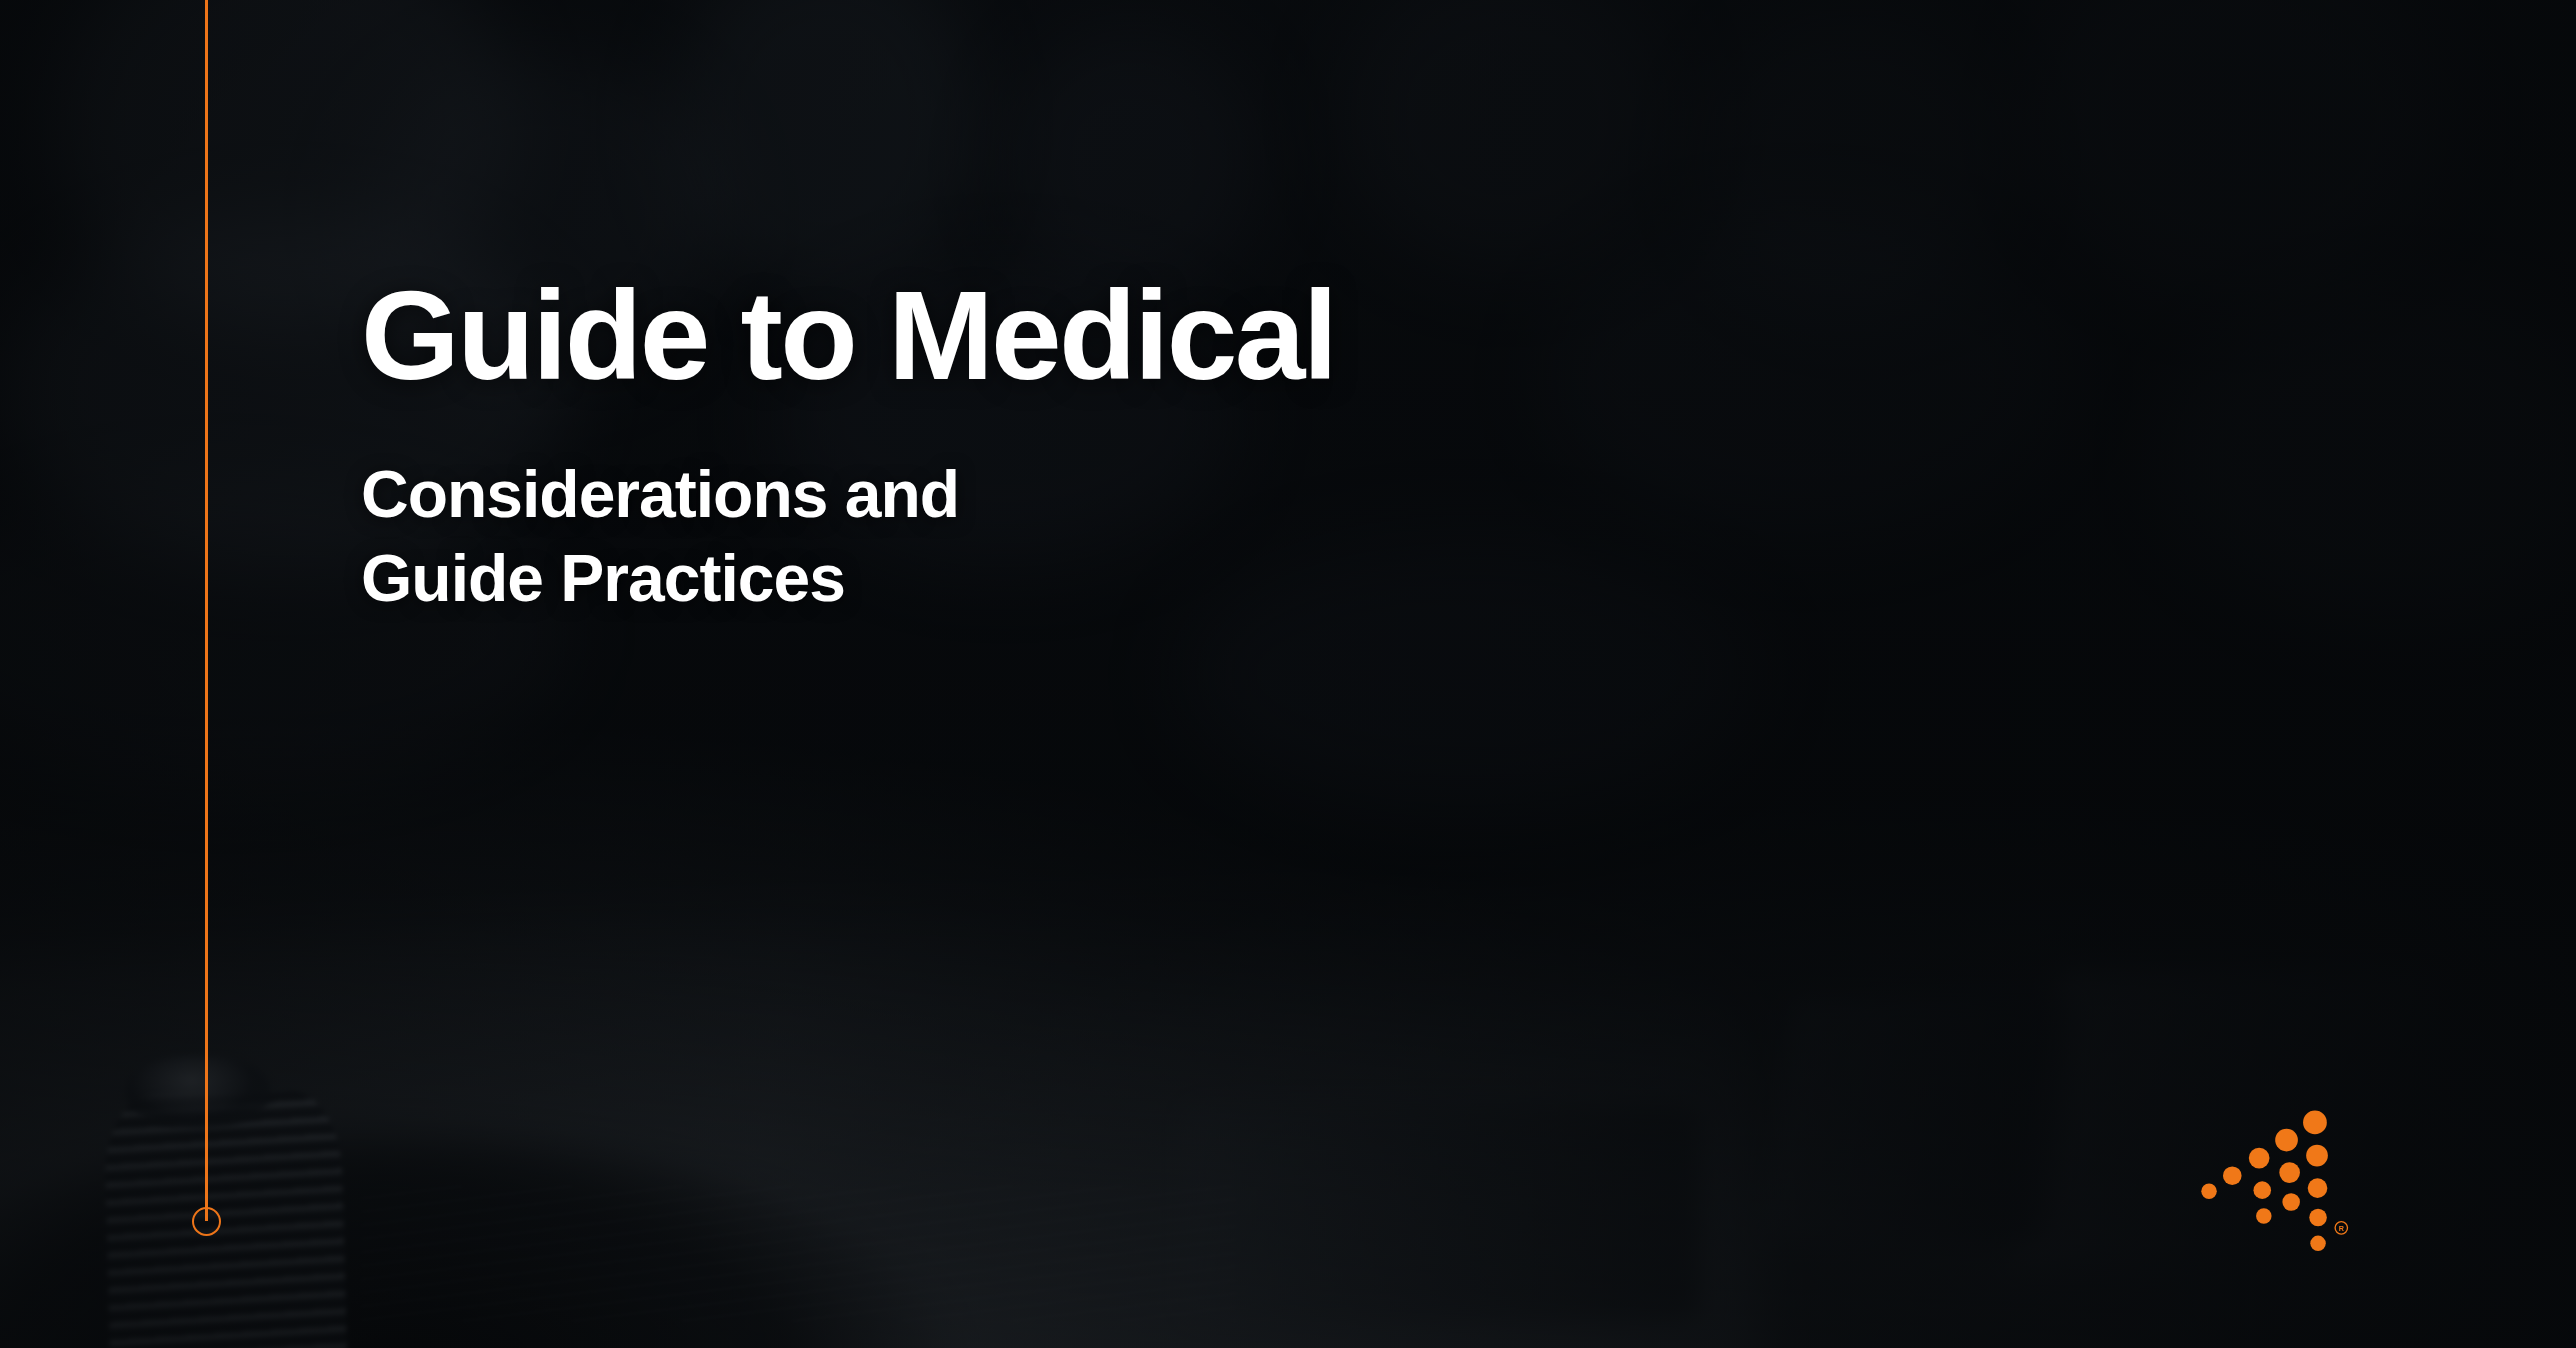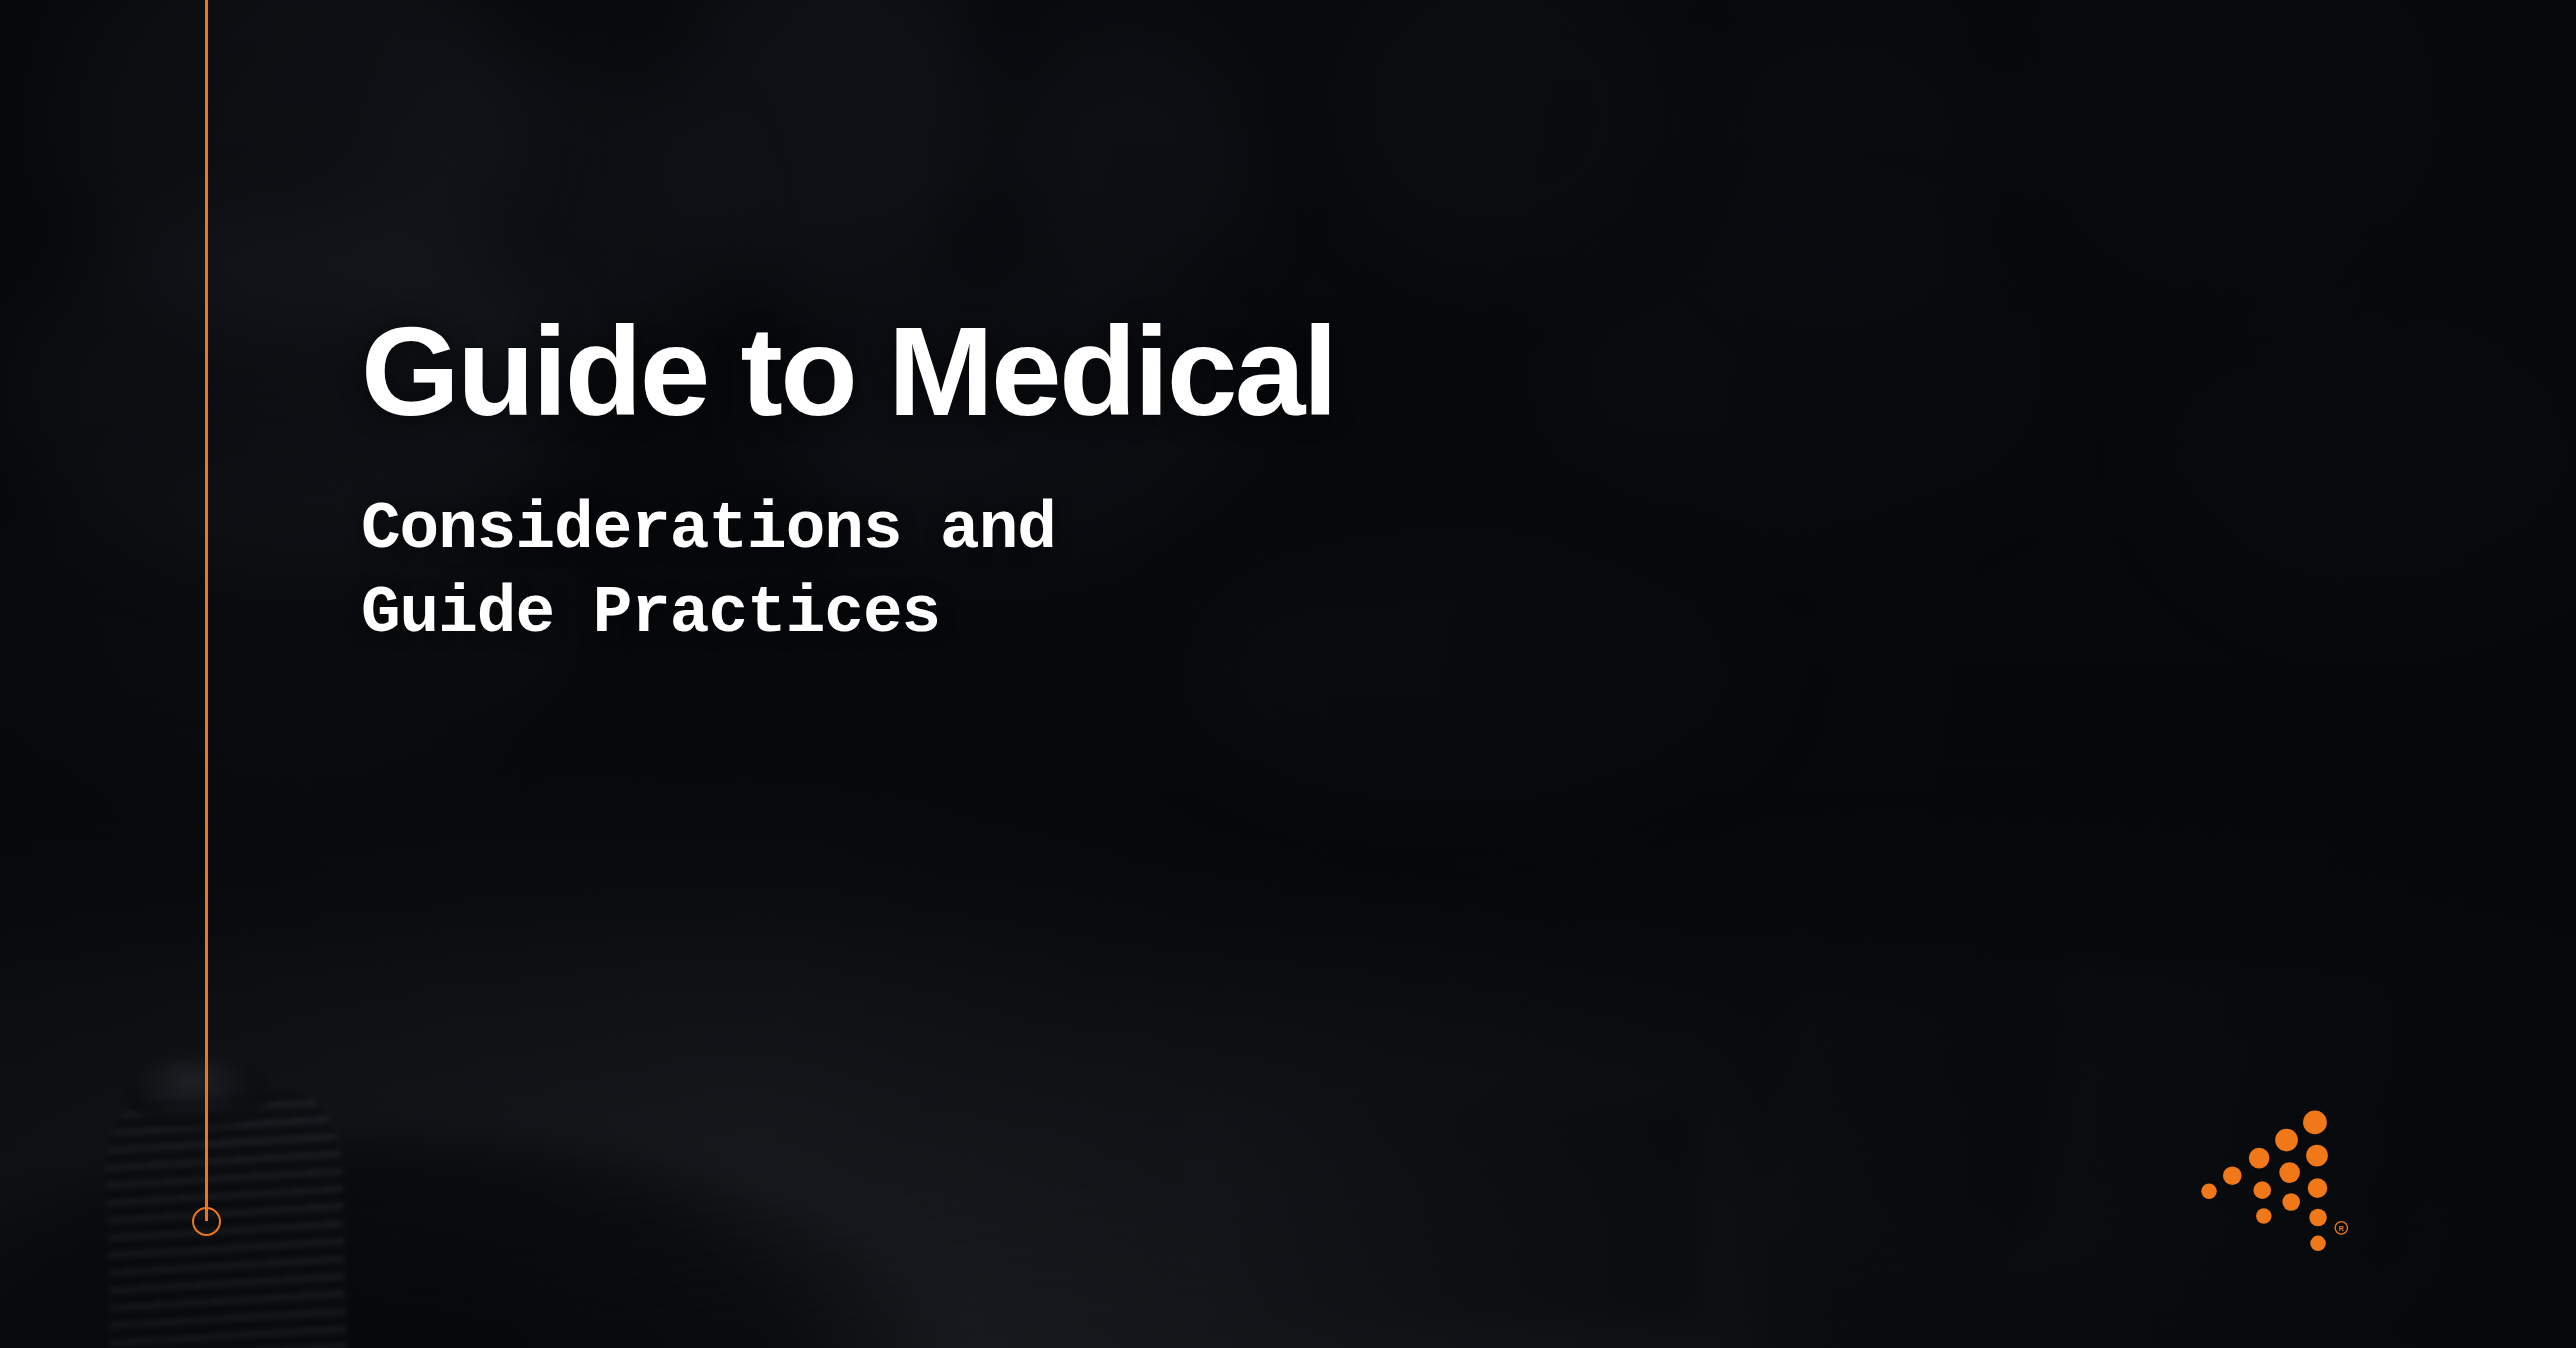--- a/index.html
+++ b/index.html
@@ -113,32 +113,30 @@
 
   
   .copy{ position:absolute; left:361px; top:268px; width:1937px; }
   .headline{
     color:#ffffff;
     font-size:127px;
     line-height:1.06;
     font-weight:700;
     letter-spacing:-2.6px;
     text-shadow:0 3.1px 24px rgba(0,0,0,0.62);
-    margin-top:36px;
   }
   .headline .ln{ display:block; white-space:nowrap; }
   .subhead{
     margin-top:49px;
     color:#ffffff;
     font-size:66px;
     line-height:1.28;
     font-weight:700;
     letter-spacing:-1px;
     text-shadow:0 2.1px 17.5px rgba(0,0,0,0.6);
-    font-family:Liberation Mono, monospace;
   }
   .subhead .ln{ display:block; white-space:nowrap; }
 
   
   .logo{ position:absolute; left:2208px; top:1108px; width:155px; height:155px; }
   .logo svg{ display:block; width:155px; height:155px; overflow:visible; }
 </style>
 </head>
 <body>
 

